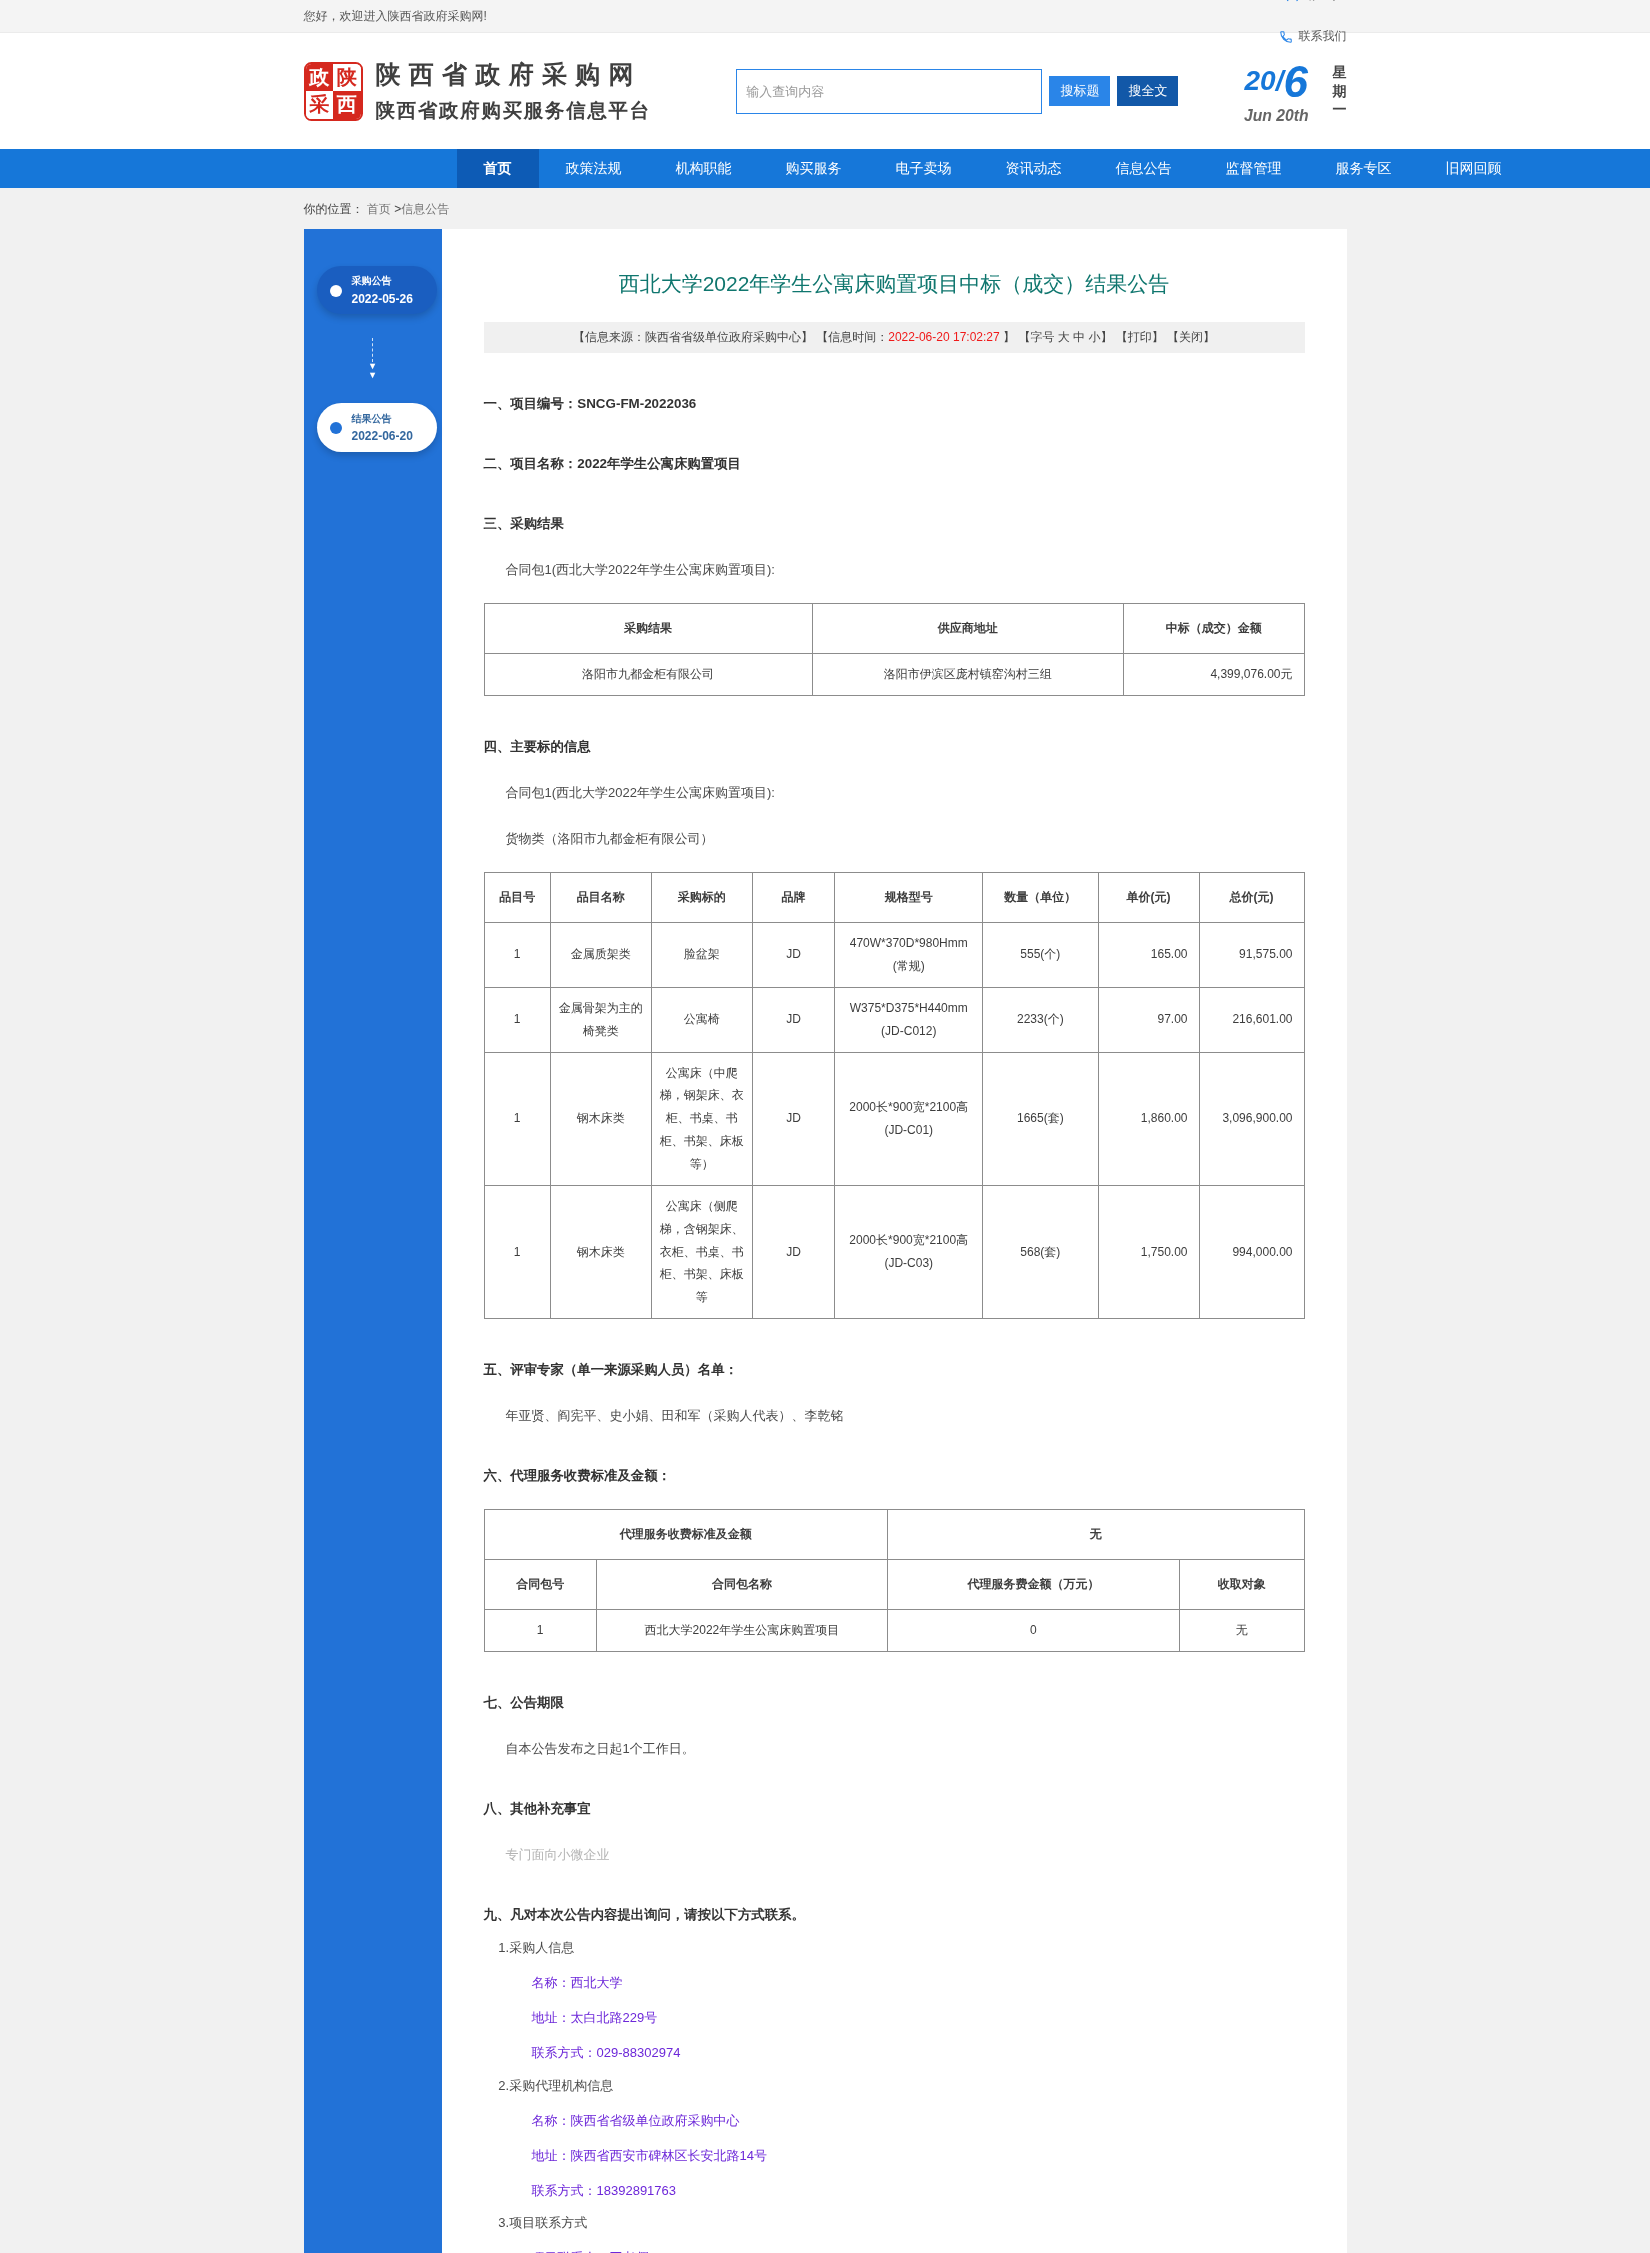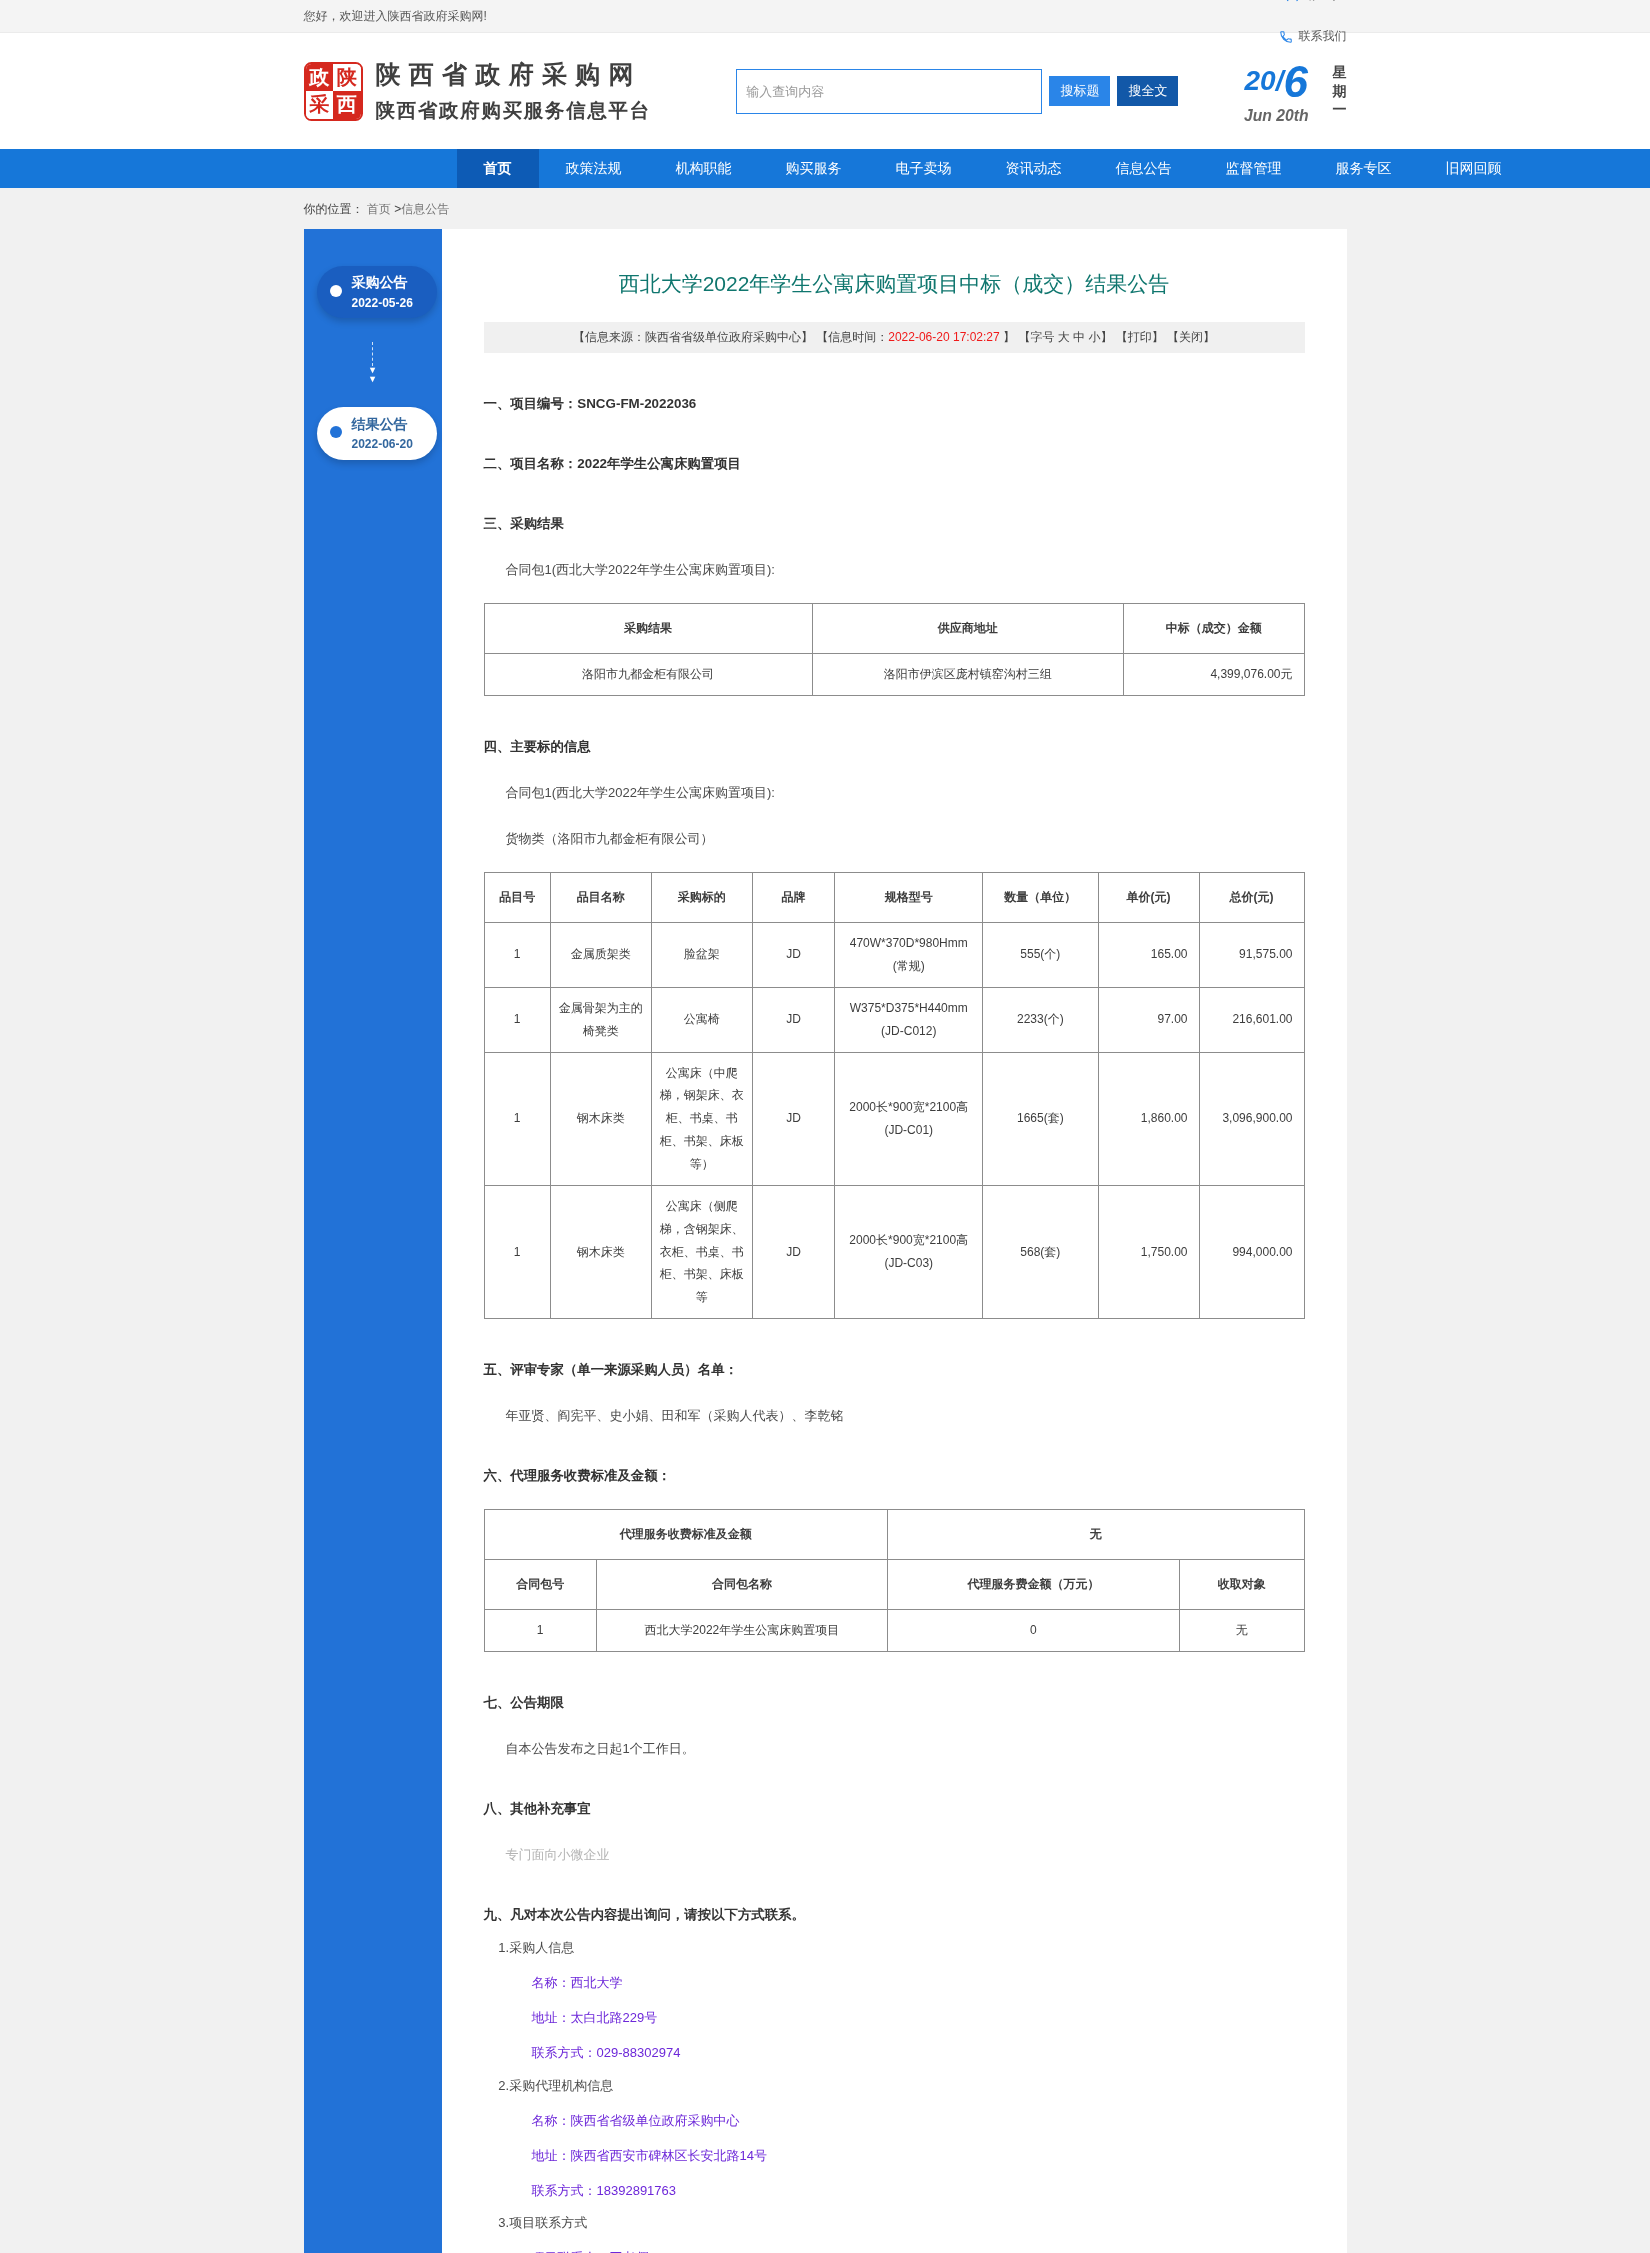--- a/index.html
+++ b/index.html
@@ -50,21 +50,21 @@
 
   
   .sidebar { width:138px; background:#2272d7; padding-top:37px; flex-shrink:0; }
   .step { width:120px; margin-left:13px; border-radius:28px; padding:8.3px 5.5px 8.3px 35px; position:relative; cursor:pointer; box-shadow:0 3.7px 7.4px rgba(0,0,0,.18); }
   .step .dot { position:absolute; left:13px; top:18.5px; width:12px; height:12px; border-radius:50%; }
   .step.past { background:#1a5ec0; color:#fff; }
   .step.past .dot { background:#fff; }
   .step.current { background:#fff; }
   .step.current .t1, .step.current .t2 { color:#33679e; }
   .step.current .dot { background:#2272d7; }
-  .step .t1 { font-size:14px; font-weight:bold; }
+  .step .t1 { font-size:10px; font-weight:bold; }
   .step .t2 { font-size:12px; font-weight:bold; margin-top:3.7px; }
   .step-arrow { height:89px; display:flex; flex-direction:column; align-items:center; justify-content:center; color:#fff; }
   .step-arrow .dash { width:0; height:24px; border-left:1.8px dashed #cfe2f7; }
   .step-arrow .tri { font-size:9.2px; line-height:8.3px; color:#fff; }
 
   
   .card { flex:1; background:#fff; padding:26px 42px 55px; }
   .art-title { text-align:center; font-size:21px; font-weight:normal; color:#0f766e; margin-top:14.8px; }
   .meta { background:#f0f0f0; height:31px; line-height:31px; text-align:center; font-size:12px; color:#444; margin-top:24px; white-space:nowrap; }
   .meta .red { color:#f01a1a; }

